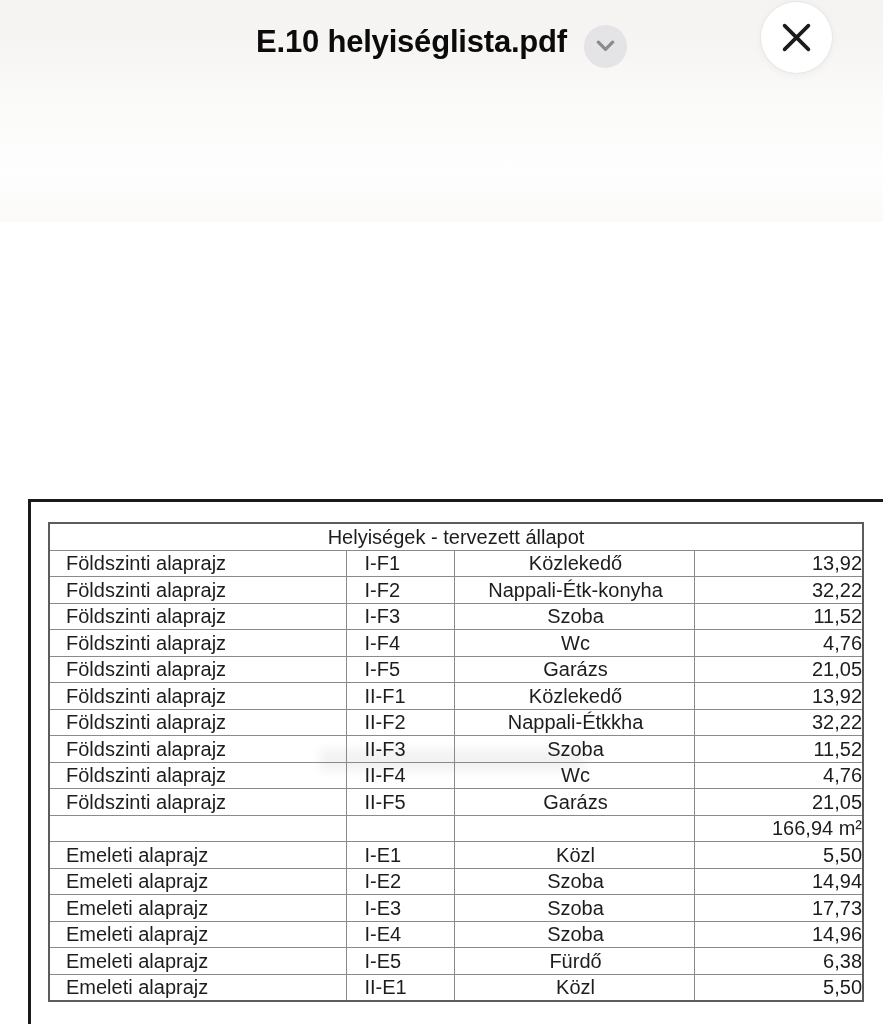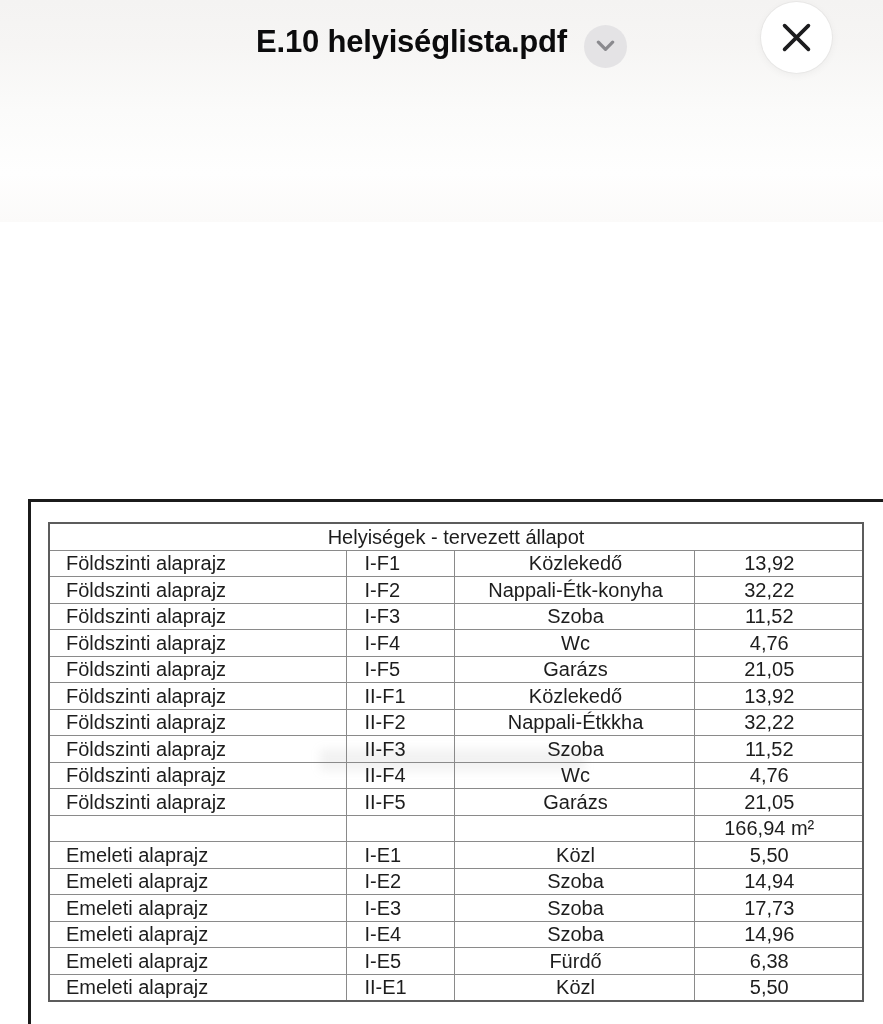--- a/index.html
+++ b/index.html
@@ -58,21 +58,21 @@
   .w0{width:297px}.w1{width:108px}.w2{width:240px}.w3{width:169px}
   .rooms th,.rooms td{
     border:1px solid #8a8a8a;height:25.5px;padding:0 6px;
     font-weight:400;line-height:1;white-space:nowrap;overflow:hidden;
   }
   .rooms thead th{text-align:center}
   .rooms thead tr.hdr th{border-bottom:2px solid #5c5c5c}
   .rooms td.c0{text-align:left;padding-left:16px}
   .rooms td.c1{text-align:left;padding-left:18px}
   .rooms td.c2{text-align:center;padding-left:9px}
-  .rooms td.c3{text-align:center;padding-right:24px}
+  .rooms td.c3{text-align:right;padding-right:0}
 </style>
 </head>
 <body>
 
 <header class="topbar">
   <div class="title-wrap">
     <div class="file-title">E.10 helyiséglista.pdf</div>
     <button class="chevron-btn">
       <span style="display:flex">
         <svg width="19" height="12" viewBox="0 0 20 12">

